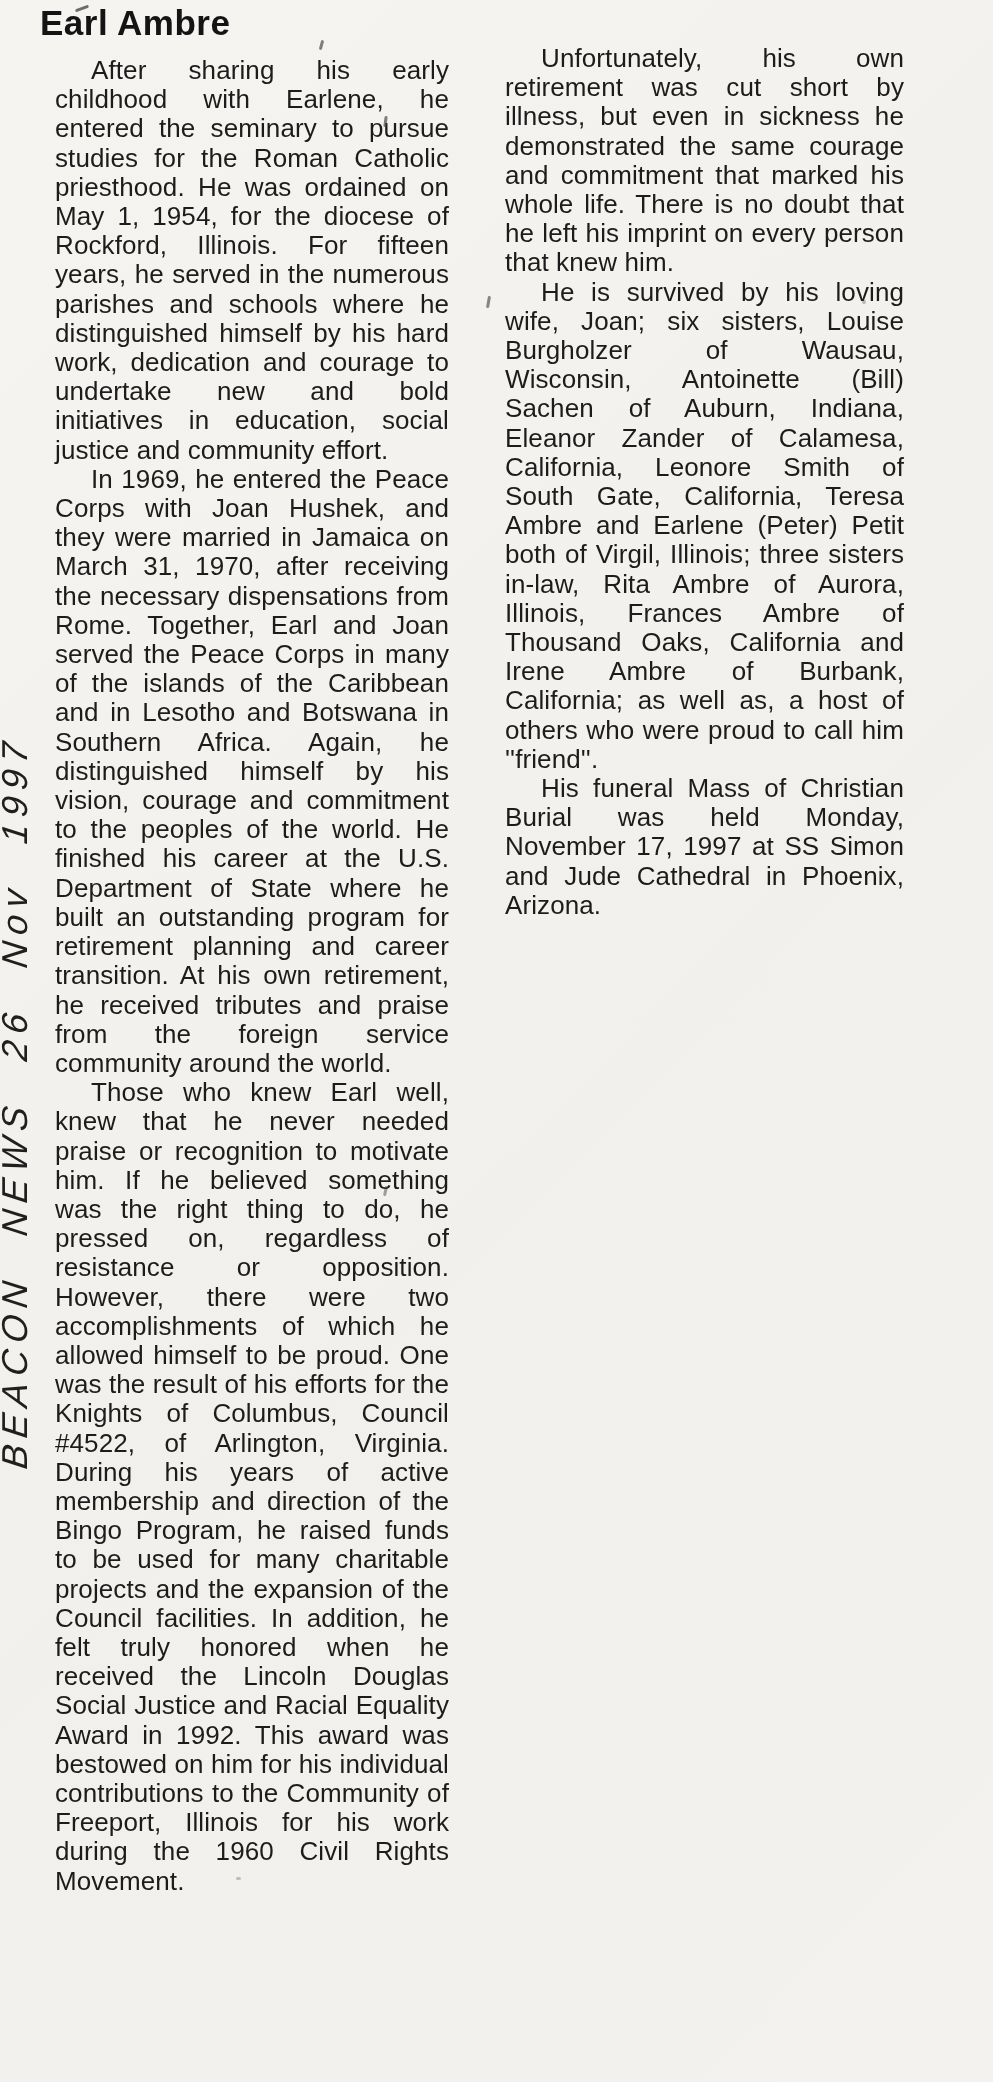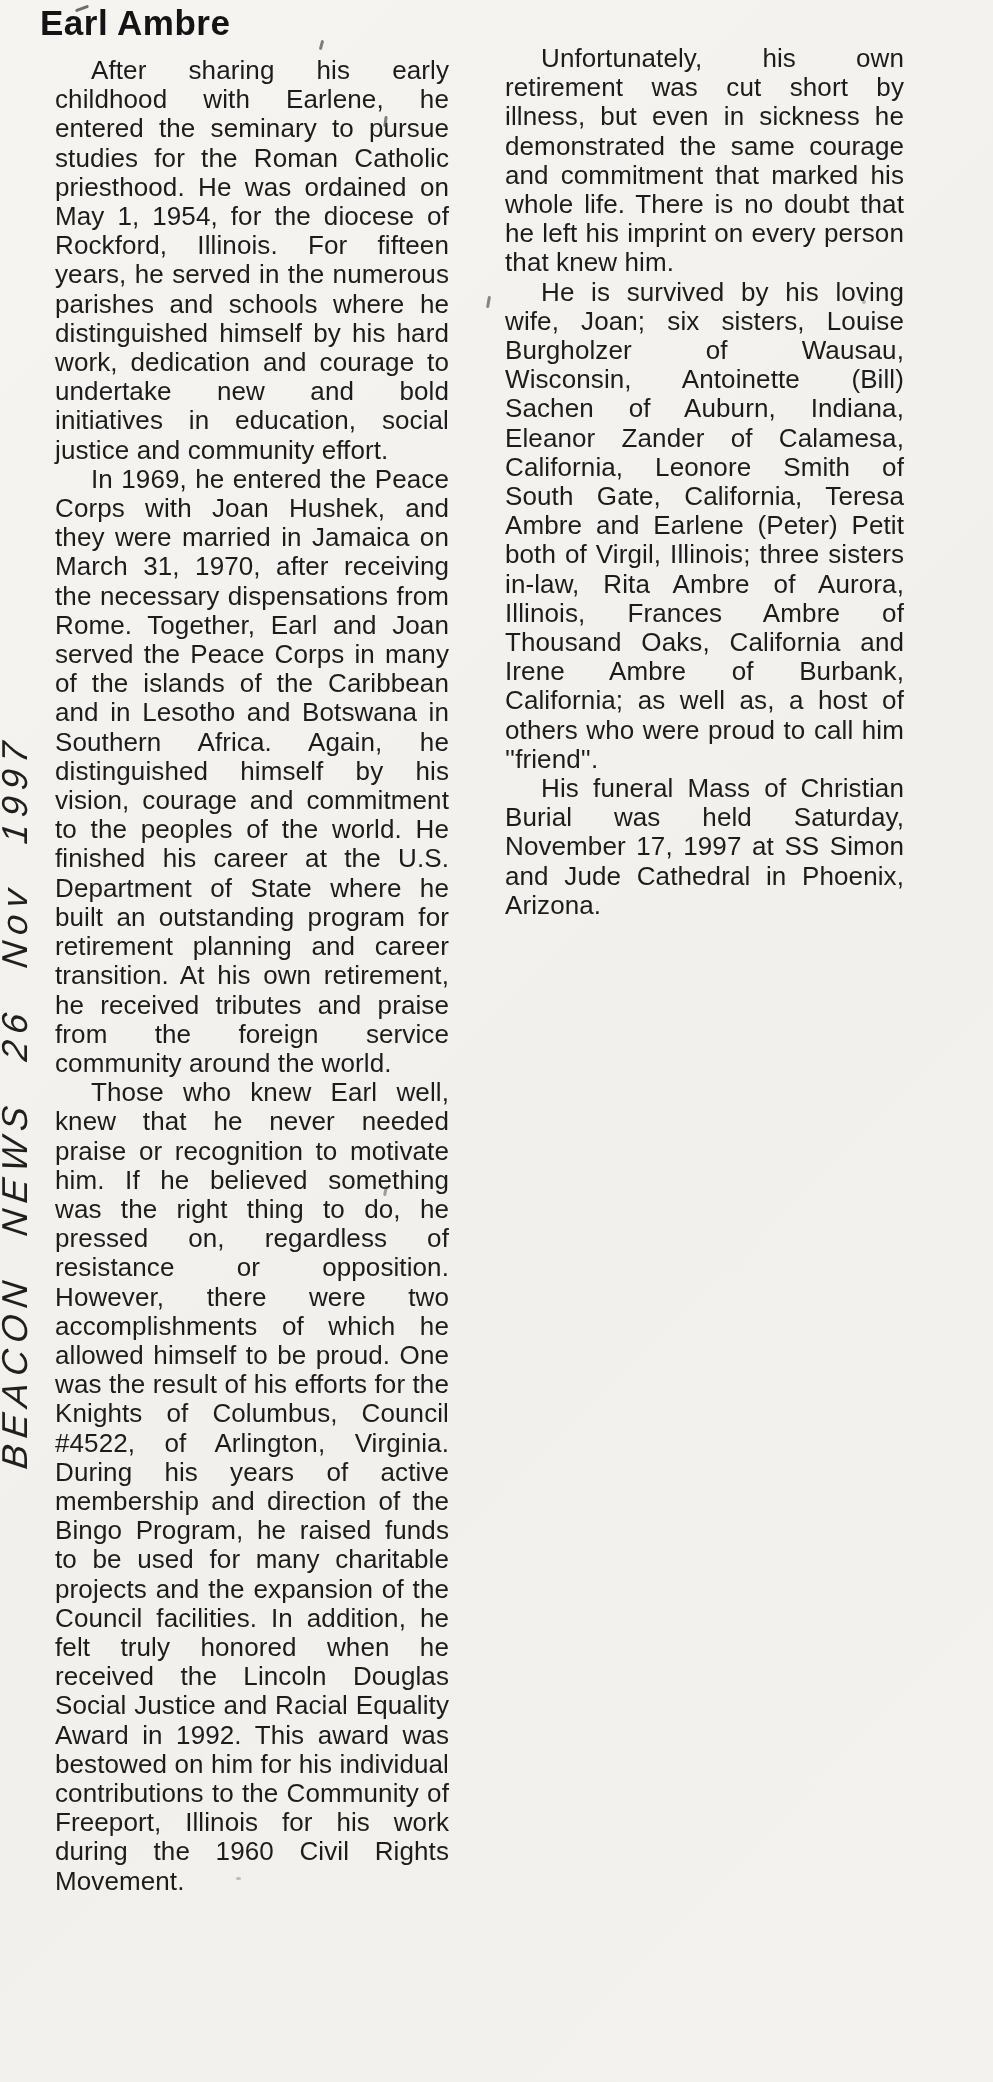--- a/index.html
+++ b/index.html
@@ -70,21 +70,21 @@
 
   <div class="col col-left">
     <p>After sharing his early childhood with Earlene, he entered the seminary to pursue studies for the Roman Catholic priesthood. He was ordained on May 1, 1954, for the diocese of Rockford, Illinois. For fifteen years, he served in the numerous parishes and schools where he distinguished himself by his hard work, dedication and courage to undertake new and bold initiatives in education, social justice and community effort.</p>
     <p>In 1969, he entered the Peace Corps with Joan Hushek, and they were married in Jamaica on March 31, 1970, after receiving the necessary dispensations from Rome. Together, Earl and Joan served the Peace Corps in many of the islands of the Caribbean and in Lesotho and Botswana in Southern Africa. Again, he distinguished himself by his vision, courage and commitment to the peoples of the world. He finished his career at the U.S. Department of State where he built an outstanding program for retirement planning and career transition. At his own retirement, he received tributes and praise from the foreign service community around the world.</p>
     <p>Those who knew Earl well, knew that he never needed praise or recognition to motivate him. If he believed something was the right thing to do, he pressed on, regardless of resistance or opposition. However, there were two accomplishments of which he allowed himself to be proud. One was the result of his efforts for the Knights of Columbus, Council #4522, of Arlington, Virginia. During his years of active membership and direction of the Bingo Program, he raised funds to be used for many charitable projects and the expansion of the Council facilities. In addition, he felt truly honored when he received the Lincoln Douglas Social Justice and Racial Equality Award in 1992. This award was bestowed on him for his individual contributions to the Community of Freeport, Illinois for his work during the 1960 Civil Rights Movement.</p>
   </div>
 
   <div class="col col-right">
     <p>Unfortunately, his own retirement was cut short by illness, but even in sickness he demonstrated the same courage and commitment that marked his whole life. There is no doubt that he left his imprint on every person that knew him.</p>
     <p>He is survived by his loving wife, Joan; six sisters, Louise Burgholzer of Wausau, Wisconsin, Antoinette (Bill) Sachen of Auburn, Indiana, Eleanor Zander of Calamesa, California, Leonore Smith of South Gate, California, Teresa Ambre and Earlene (Peter) Petit both of Virgil, Illinois; three sisters in-law, Rita Ambre of Aurora, Illinois, Frances Ambre of Thousand Oaks, California and Irene Ambre of Burbank, California; as well as, a host of others who were proud to call him ''friend''.</p>
-    <p>His funeral Mass of Christian Burial was held Saturday, November 17, 1997 at SS Simon and Jude Cathedral in Phoenix, Arizona.</p>
+    <p>His funeral Mass of Christian Burial was held Monday, November 17, 1997 at SS Simon and Jude Cathedral in Phoenix, Arizona.</p>
   </div>
 
   <span class="speck s1"></span>
   <span class="speck s2"></span>
   <span class="speck s3"></span>
   <span class="speck s4"></span>
   <span class="speck s5"></span>
   <span class="speck s6"></span>
   <span class="speck s7"></span>
 

